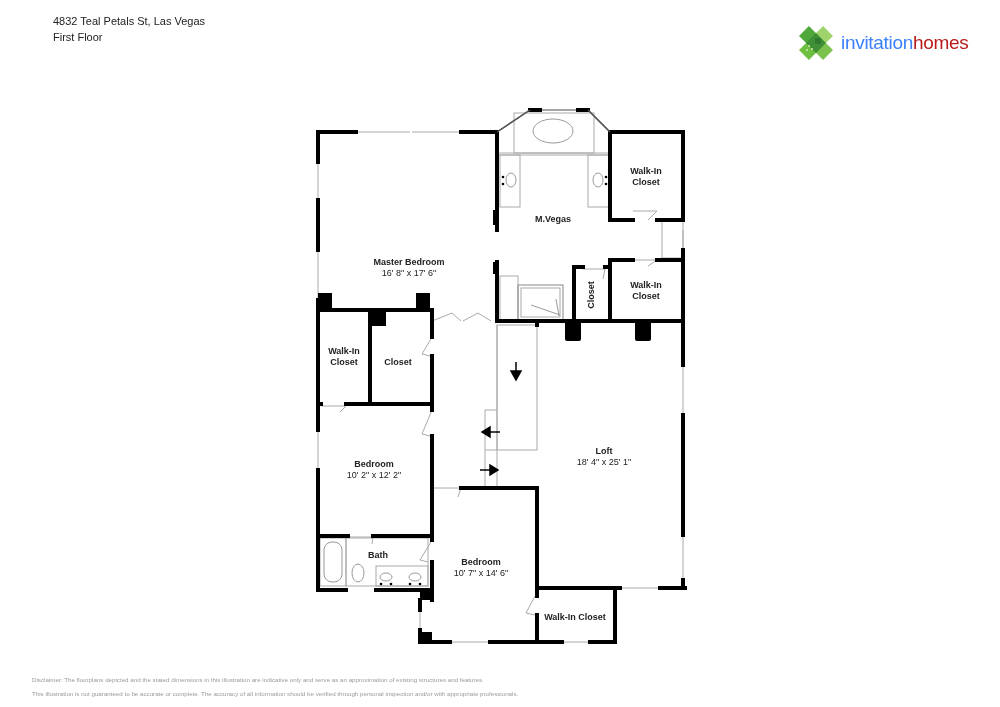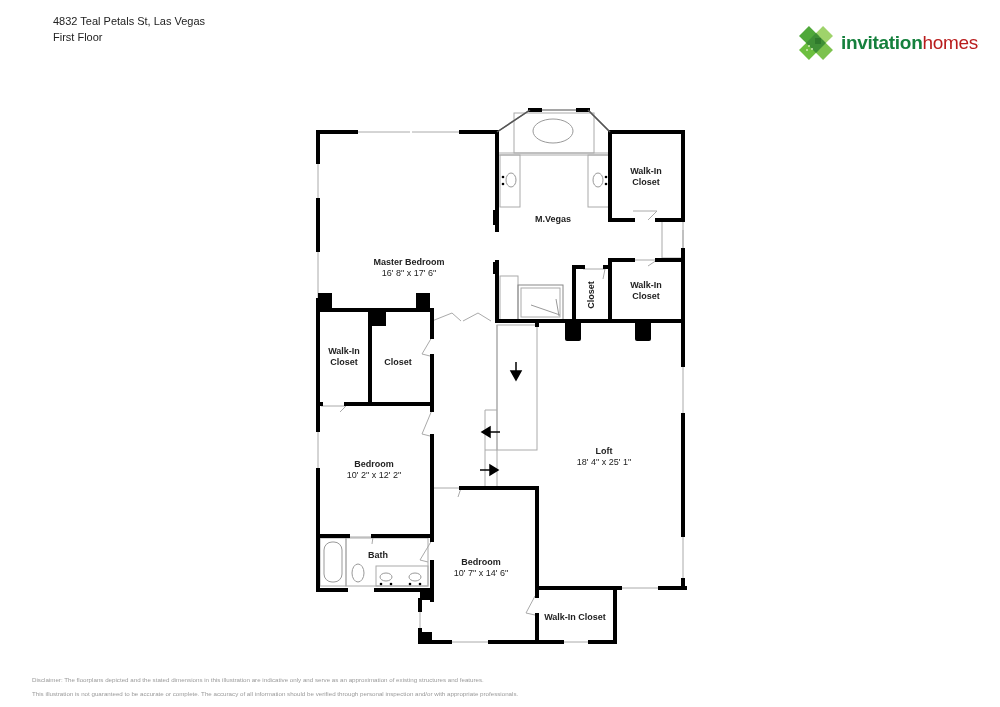--- a/index.html
+++ b/index.html
@@ -5,21 +5,21 @@
     * { margin: 0; padding: 0; box-sizing: border-box; }
     html, body { width: 1000px; height: 707px; background: #ffffff; overflow: hidden; }
     body { position: relative; font-family: "Liberation Sans", sans-serif; color: #222; }
 
     .header-text { position: absolute; left: 21px; top: 13px; font-size: 11px; line-height: 16px; color: #222; margin-left: 32px; }
     .header-text div { white-space: nowrap; }
 
     .logo { position: absolute; left: 797px; top: 24px; width: 200px; height: 40px; }
     .logo-mark { position: absolute; left: 0; top: 0; width: 38px; height: 38px; }
     .logo-text { position: absolute; left: 44px; top: 8px; font-size: 19px; line-height: 22px; letter-spacing: -0.3px; white-space: nowrap; }
-    .logo-text .w1 { color: #15803d; font-weight: 700; text-align: center; }
+    .logo-text .w1 { color: #3b82f6; font-weight: 400; text-align: center; }
     .logo-text .w2 { color: #b91c1c; font-weight: 400; }
     .logo-text sup { font-size: 5px; color: #6cbf3f; vertical-align: top; }
 
     .plan { position: absolute; left: 0; top: 0; width: 1000px; height: 707px; }
 
     .room-label { position: absolute; text-align: center; font-size: 9px; line-height: 11px; transform: translate(-50%, -50%); white-space: nowrap; }
     .room-label .name { font-weight: 700; color: #222; }
     .room-label .dim { font-weight: 400; color: #222; }
     .room-label.vertical { transform: translate(-50%, -50%) rotate(-90deg); }
 

